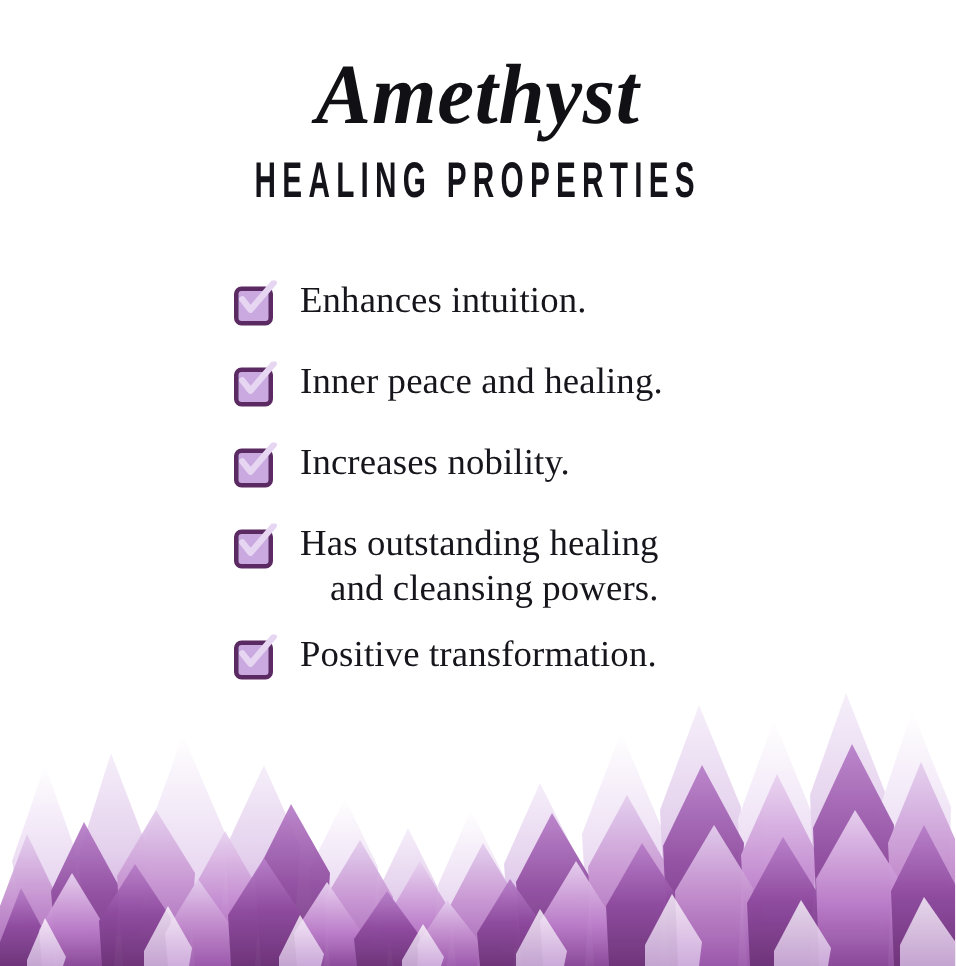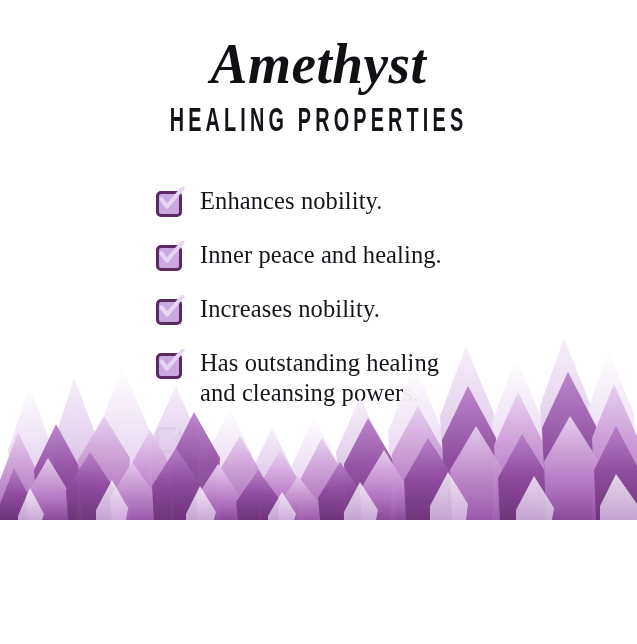--- a/index.html
+++ b/index.html
@@ -4,21 +4,21 @@
 <title>Amethyst Healing Properties</title>
 <style>
   html, body {
     margin: 0;
     padding: 0;
     background: #ffffff;
   }
   #canvas {
     position: relative;
     width: 637px;
-    height: 520px;
+    height: 644px;
     background: #ffffff;
     overflow: hidden;
     font-family: "Liberation Serif", "DejaVu Serif", serif;
   }
 
   
   .header {
     position: absolute;
     top: 34px;
     left: 0;
@@ -95,21 +95,21 @@
 
   .item-text {
     font-family: "Liberation Serif", "DejaVu Serif", serif;
     font-size: 24.5px;
     line-height: 30px;
     color: #16151b;
     letter-spacing: 0.1px;
     white-space: pre-line;
     padding-top: 0px;
   }
-  .item-text.centered { text-align: left; }
+  .item-text.centered { text-align: right; }
 
   
   .crystals {
     position: absolute;
     left: 0;
     bottom: 0;
     width: 637px;
     height: 200px;
   }
   .crystals svg { display: block; width: 637px; height: 200px; }
@@ -128,21 +128,21 @@
 
     <div class="list-item">
       <span class="checkbox">
         <span class="box"></span>
         <span class="tick">
           <svg viewBox="0 0 26 26" width="26" height="26" aria-hidden="true">
             <path d="M2.5 12.5 L8 19.5 L23.5 1.5" fill="none" stroke="#e6d6f2" stroke-width="4.2" stroke-linecap="round" stroke-linejoin="round"></path>
           </svg>
         </span>
       </span>
-      <span class="item-text">Enhances nobility.</span>
+      <span class="item-text">Enhances intuition.</span>
     </div>
 
     <div class="list-item">
       <span class="checkbox">
         <span class="box"></span>
         <span class="tick">
           <svg viewBox="0 0 26 26" width="26" height="26" aria-hidden="true">
             <path d="M2.5 12.5 L8 19.5 L23.5 1.5" fill="none" stroke="#e6d6f2" stroke-width="4.2" stroke-linecap="round" stroke-linejoin="round"></path>
           </svg>
         </span>
@@ -177,20 +177,21 @@
 
     <div class="list-item">
       <span class="checkbox">
         <span class="box"></span>
         <span class="tick">
           <svg viewBox="0 0 26 26" width="26" height="26" aria-hidden="true">
             <path d="M2.5 12.5 L8 19.5 L23.5 1.5" fill="none" stroke="#e6d6f2" stroke-width="4.2" stroke-linecap="round" stroke-linejoin="round"></path>
           </svg>
         </span>
       </span>
+      <span class="item-text">Positive transformation.</span>
     </div>
 
   </div>
 
   <div class="crystals">
     <svg viewBox="0 0 637 200" preserveAspectRatio="none" aria-hidden="true">
       <defs>
         <linearGradient id="gLight" x1="0" y1="0" x2="0" y2="1">
           <stop offset="0%" stop-color="#f6eefa"></stop>
           <stop offset="55%" stop-color="#e2cdec"></stop>

